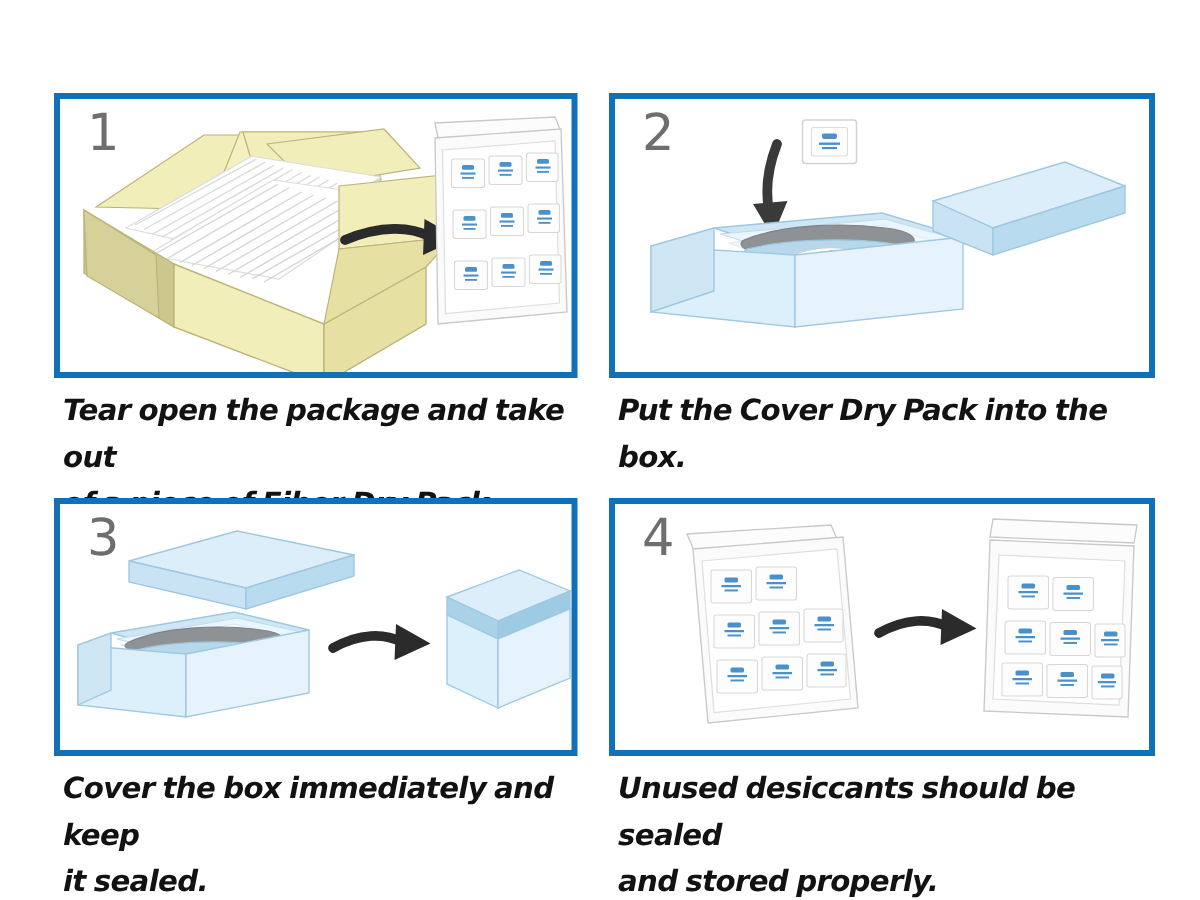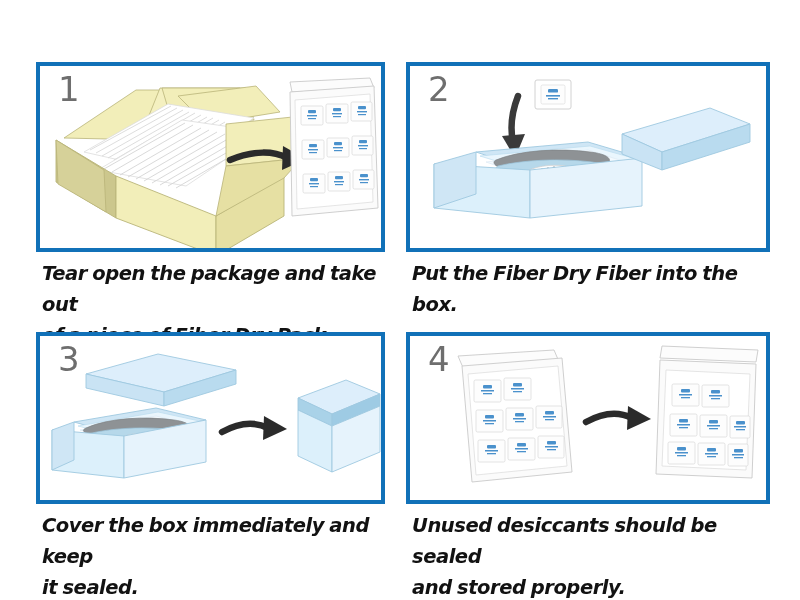--- a/index.html
+++ b/index.html
@@ -216,21 +216,21 @@
         <polygon points="24,98 120,104 120,152 24,142" fill="#dcf0fb" stroke="#9ec8e0" stroke-width="0.9"></polygon>
         <polygon points="120,104 232,92 232,140 120,152" fill="#e6f3fc" stroke="#9ec8e0" stroke-width="0.9"></polygon>
         <polygon points="24,98 66,86 66,128 24,142" fill="#cfe6f5" stroke="#9ec8e0" stroke-width="0.9"></polygon>
 
         <polygon points="212,68 300,42 340,58 252,86" fill="#ddeefb" stroke="#9ec8e0" stroke-width="0.9"></polygon>
         <polygon points="212,68 252,86 252,104 212,88" fill="#c9e3f4" stroke="#9ec8e0" stroke-width="0.9"></polygon>
         <polygon points="252,86 340,58 340,76 252,104" fill="#b9dbef" stroke="#9ec8e0" stroke-width="0.9"></polygon>
       </svg>
       <div class="step-number">2</div>
     </div>
-    <div class="caption" style="top:196px; width:360px;">Put the Fiber Dry Fiber into the box.</div>
+    <div class="caption" style="top:196px; width:360px;">Put the Cover Dry Pack into the box.</div>
   </div>
 
   <div class="panel-cell" style="left:36px; top:332px; width:349px; height:250px;">
     <div class="figure-box" style="width:349px; height:172px;">
       <svg class="art" width="341" height="164" viewBox="0 0 341 164">
 
         <polygon points="46,38 118,18 196,34 124,56" fill="#ddeefb" stroke="#9ec8e0" stroke-width="0.9"></polygon>
         <polygon points="46,38 124,56 124,70 46,52" fill="#c9e3f4" stroke="#9ec8e0" stroke-width="0.9"></polygon>
         <polygon points="124,56 196,34 196,48 124,70" fill="#b9dbef" stroke="#9ec8e0" stroke-width="0.9"></polygon>
 

